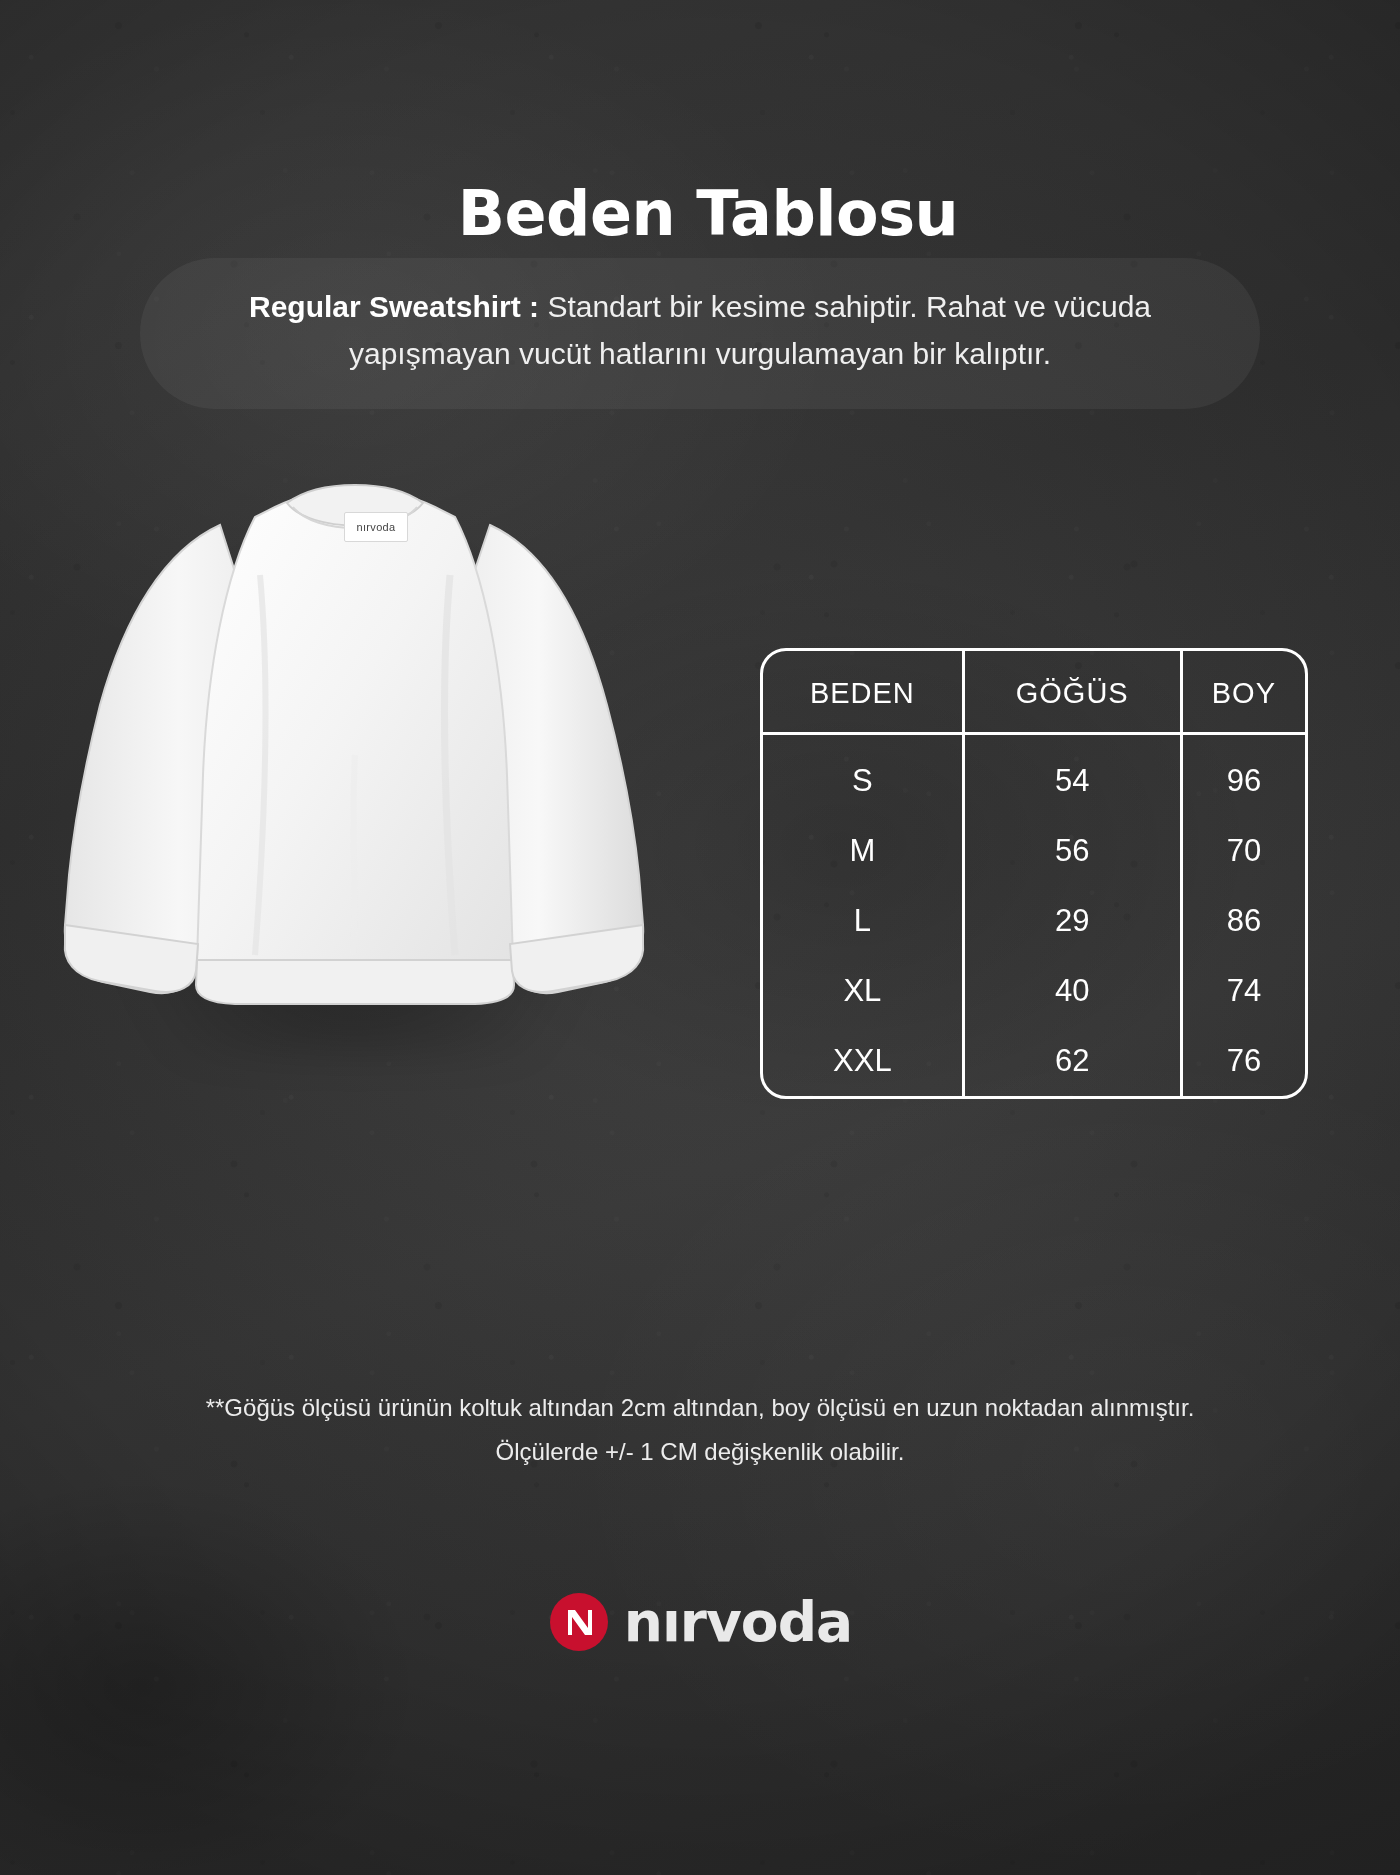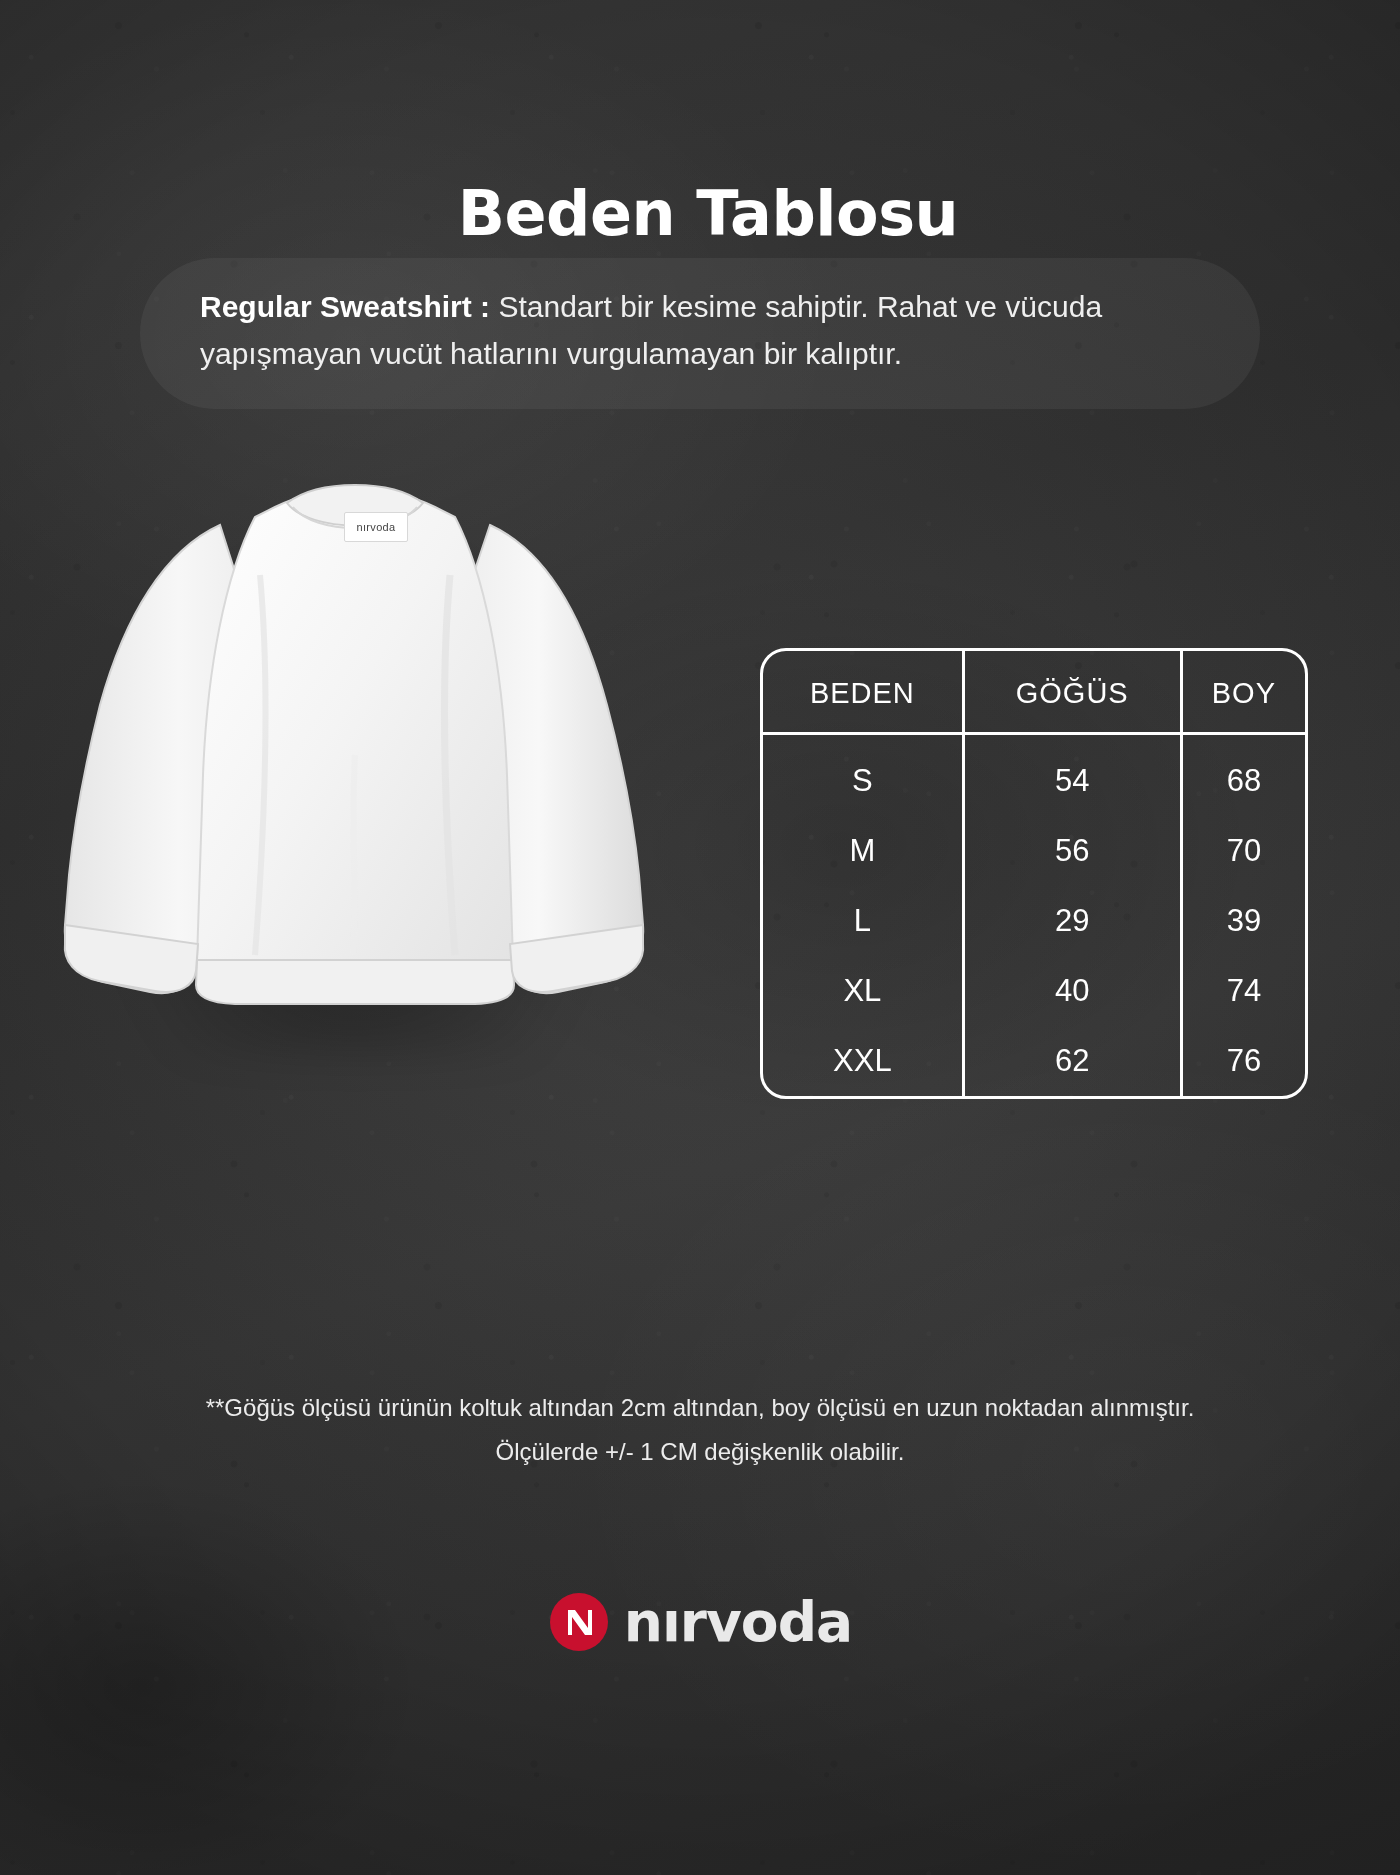--- a/index.html
+++ b/index.html
@@ -80,20 +80,21 @@
     left: 140px;
     width: 1120px;
     padding: 26px 60px 32px 60px;
     box-sizing: border-box;
     border-radius: 90px;
     background: rgba(255,255,255,0.055);
     color: #efefef;
     font-family: "Liberation Sans", sans-serif;
     font-size: 30px;
     line-height: 1.55;
+    text-align: center;
   }
   .desc-pill .lead {
     font-weight: bold;
     color: #ffffff;
   }
 
   
   .shirt-wrap {
     position: absolute;
     left: 55px;
@@ -267,31 +268,31 @@
           <tr>
             <th>BEDEN</th>
             <th>GÖĞÜS</th>
             <th>BOY</th>
           </tr>
         </thead>
         <tbody>
           <tr>
             <td>S</td>
             <td>54</td>
-            <td>68</td>
+            <td>96</td>
           </tr>
           <tr>
             <td>M</td>
             <td>56</td>
             <td>70</td>
           </tr>
           <tr>
             <td>L</td>
             <td>29</td>
-            <td>39</td>
+            <td>86</td>
           </tr>
           <tr>
             <td>XL</td>
             <td>40</td>
             <td>74</td>
           </tr>
           <tr>
             <td>XXL</td>
             <td>62</td>
             <td>76</td>

